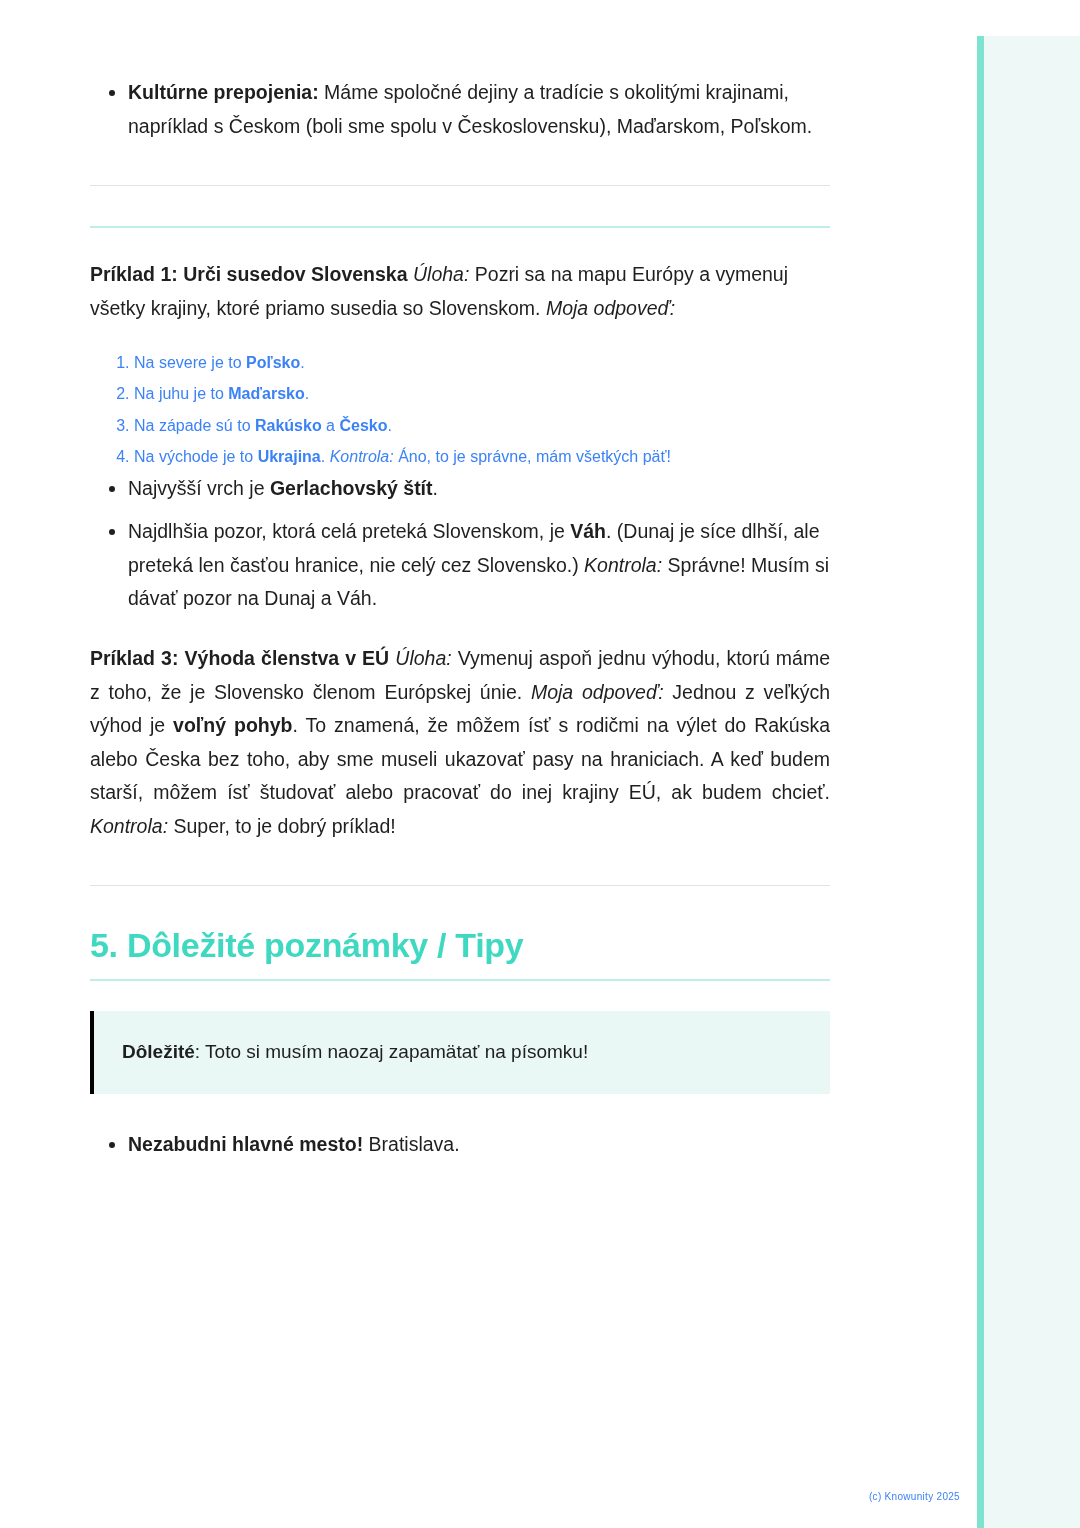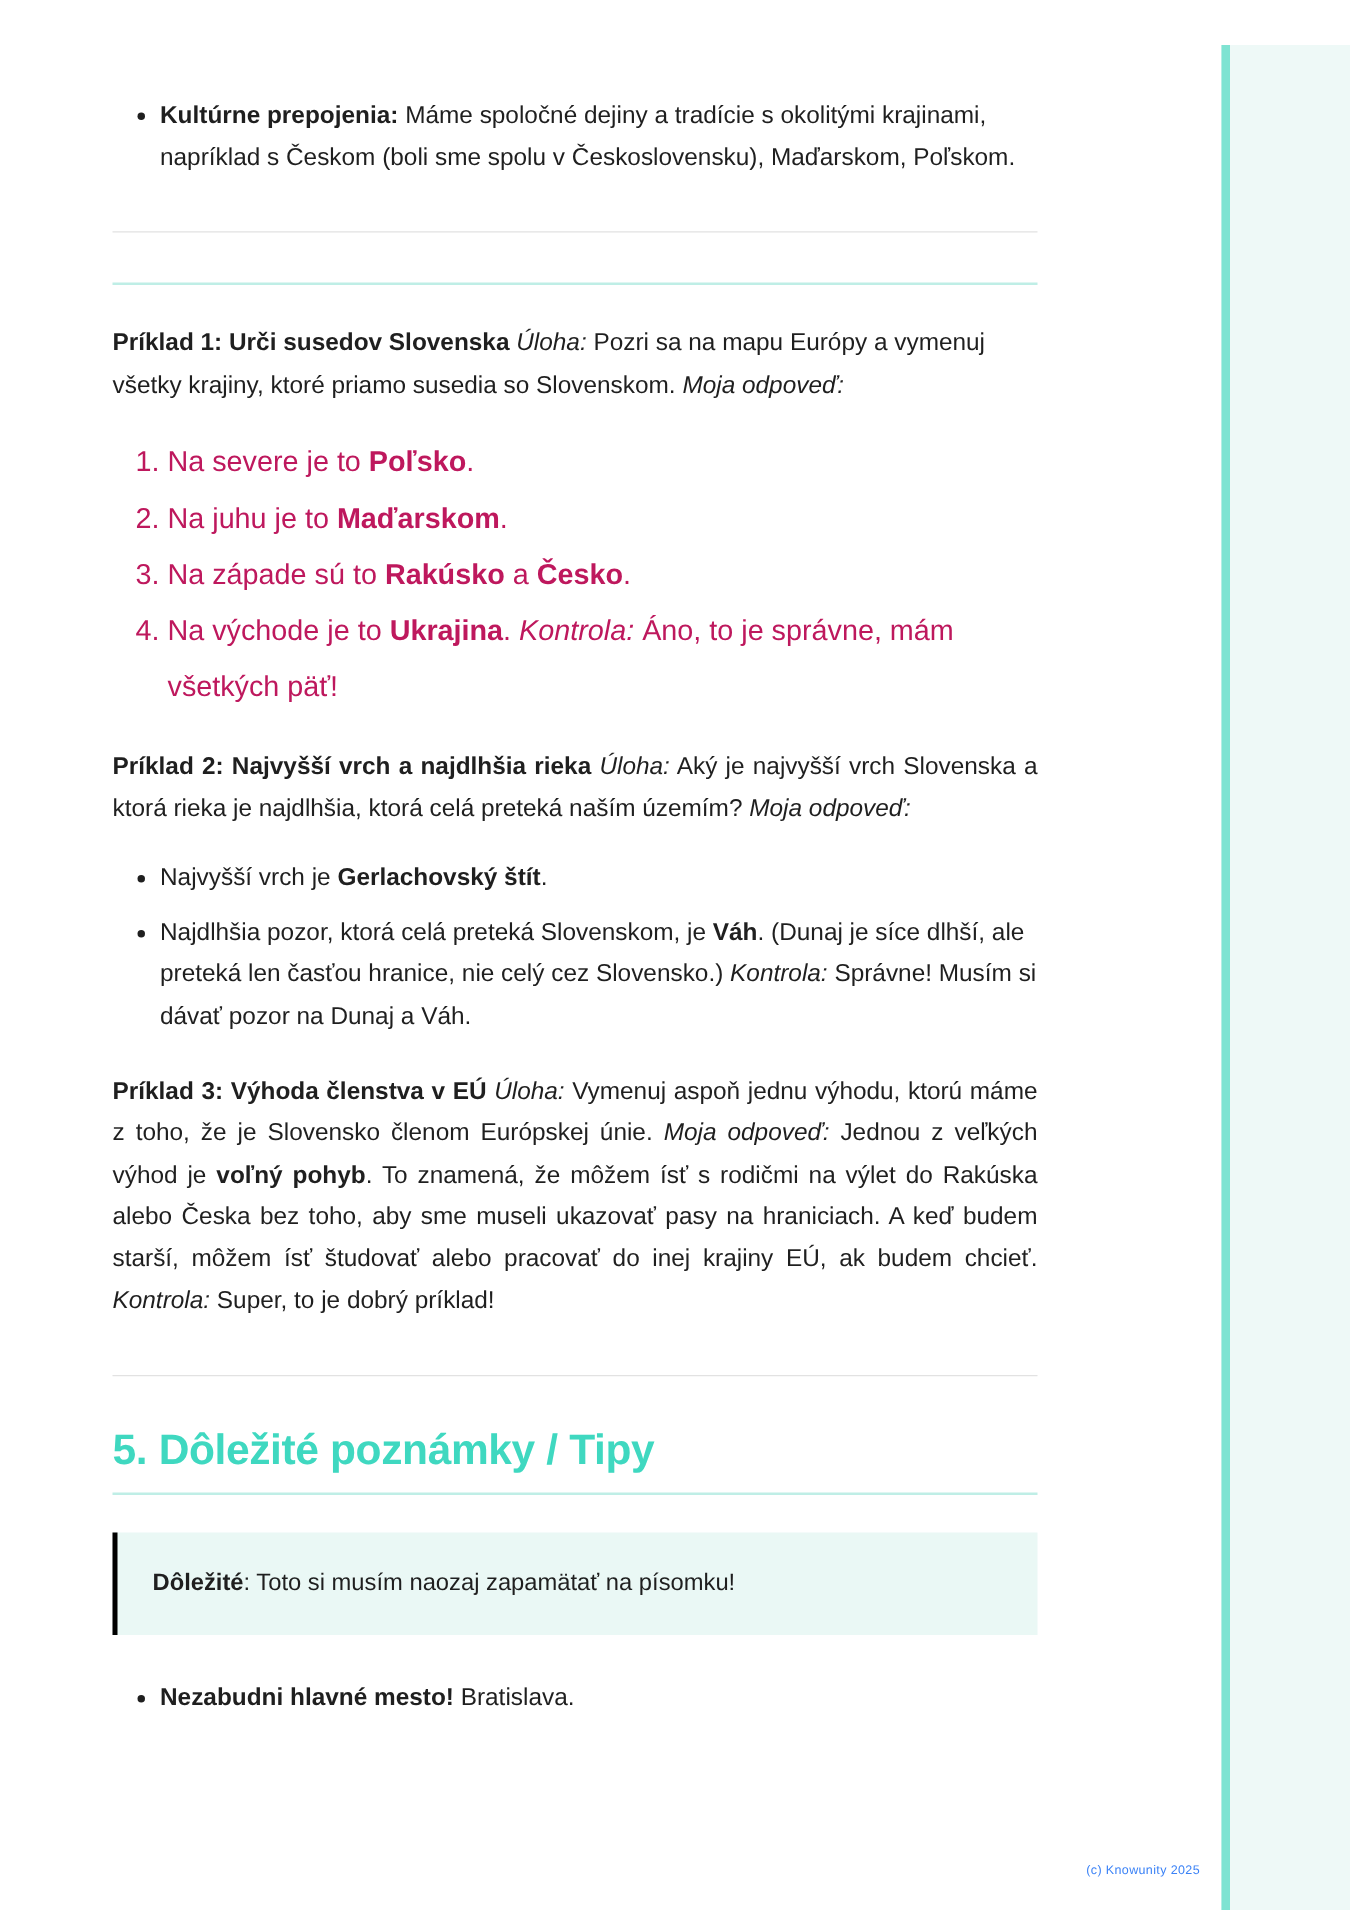--- a/index.html
+++ b/index.html
@@ -61,23 +61,23 @@
     line-height: 1.72;
     margin-bottom: 2px;
     color: #1f1f1f;
   }
   ol.numbers {
     margin: 10px 0 0 0;
     padding-left: 44px;
     list-style: decimal;
   }
   ol.numbers li {
-    font-size: 23px;
+    font-size: 16px;
     line-height: 1.95;
-    color: #be185d;
+    color: #3b82f6;
   }
   b, strong { font-weight: bold; }
   i, em { font-style: italic; }
 
   hr.rule {
     border: none;
     border-top: 1px solid #e2e2e2;
     margin: 42px 0 40px 0;
   }
 
@@ -148,34 +148,30 @@
     <p class="para">
       <b>Príklad 1: Urči susedov Slovenska</b>
       <i>Úloha:</i><span> Pozri sa na mapu Európy a vymenuj všetky krajiny, ktoré priamo susedia so Slovenskom. </span><i>Moja odpoveď:</i>
     </p>
 
     <ol class="numbers">
       <li>
         <span>Na severe je to </span><b>Poľsko</b><span>.</span>
       </li>
       <li>
-        <span>Na juhu je to </span><b>Maďarskom</b><span>.</span>
+        <span>Na juhu je to </span><b>Maďarsko</b><span>.</span>
       </li>
       <li>
         <span>Na západe sú to </span><b>Rakúsko</b><span> a </span><b>Česko</b><span>.</span>
       </li>
       <li>
         <span>Na východe je to </span><b>Ukrajina</b><span>. </span><i>Kontrola:</i><span> Áno, to je správne, mám všetkých päť!</span>
       </li>
     </ol>
 
-    <p class="para justify" style="margin-top:26px;">
-      <b>Príklad 2: Najvyšší vrch a najdlhšia rieka</b>
-      <i>Úloha:</i><span> Aký je najvyšší vrch Slovenska a ktorá rieka je najdlhšia, ktorá celá preteká naším územím? </span><i>Moja odpoveď:</i>
-    </p>
 
     <ul class="bullets">
       <li style="margin-bottom:10px;">
         <span>Najvyšší vrch je </span><b>Gerlachovský štít</b><span>.</span>
       </li>
       <li>
         <span>Najdlhšia pozor, ktorá celá preteká Slovenskom, je </span><b>Váh</b><span>. (Dunaj je síce dlhší, ale preteká len časťou hranice, nie celý cez Slovensko.) </span><i>Kontrola:</i><span> Správne! Musím si dávať pozor na Dunaj a Váh.</span>
       </li>
     </ul>
 

